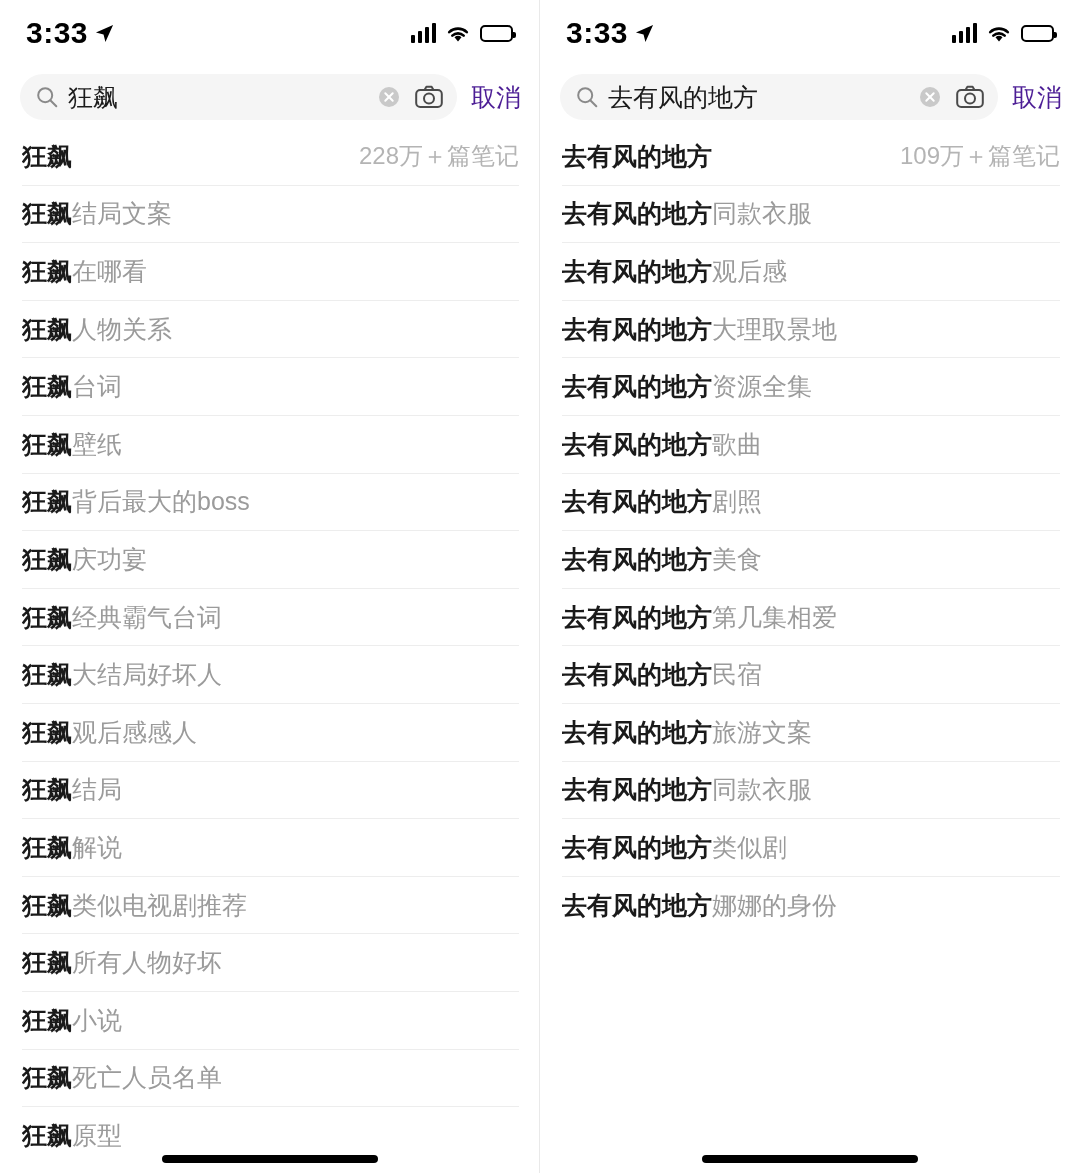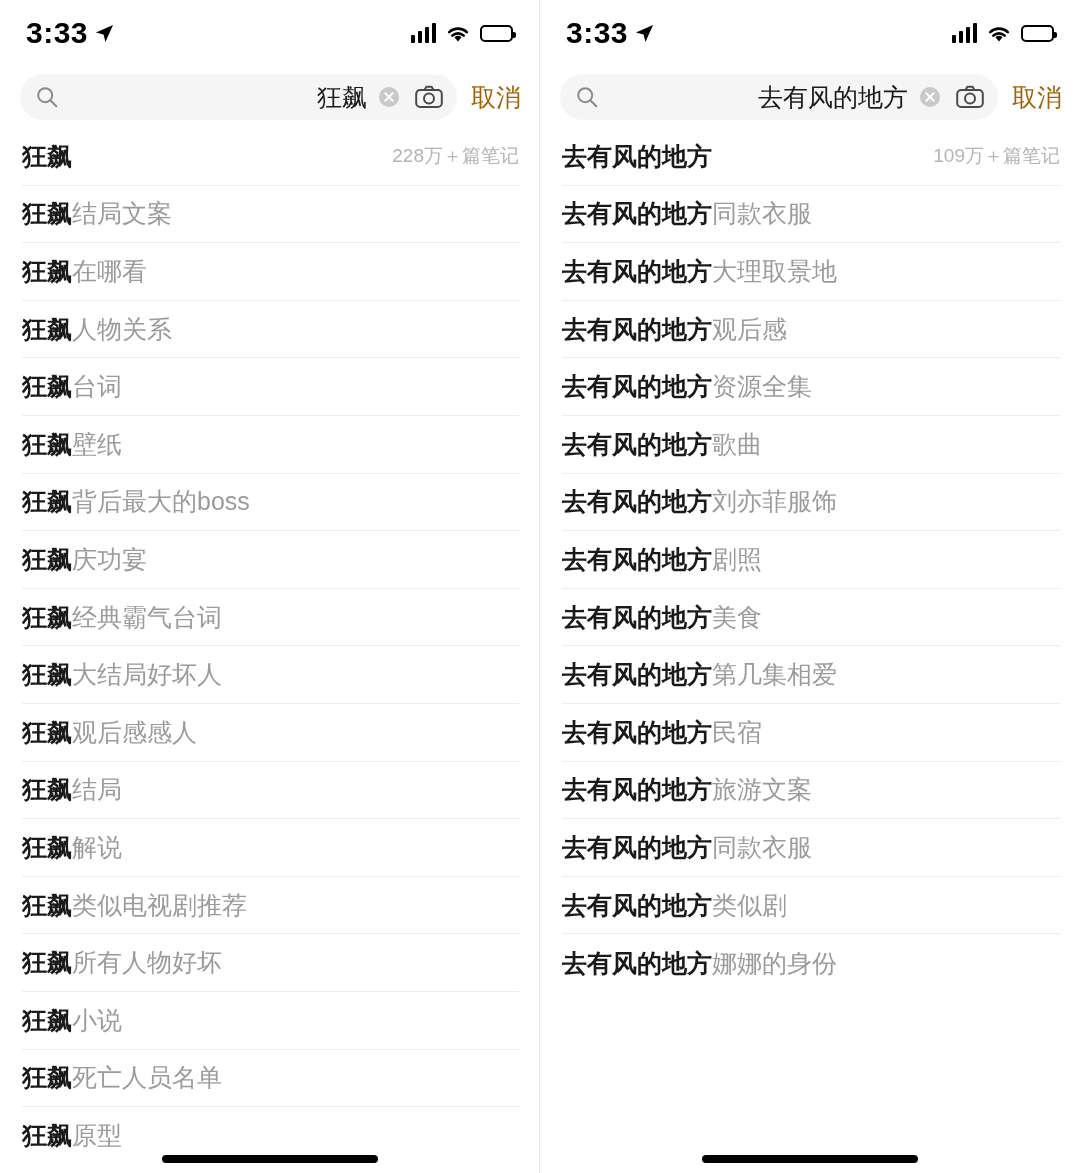--- a/index.html
+++ b/index.html
@@ -18,21 +18,20 @@
     width: 1080px;
     height: 1173px;
   }
   .phone {
     width: 540px;
     height: 1173px;
     position: relative;
     background: #ffffff;
     box-sizing: border-box;
     overflow: hidden;
-    text-align: right;
   }
   .phone.left { border-right: 1px solid #e9e9e9; }
 
   
   .statusbar {
     height: 66px;
     display: flex;
     align-items: center;
     justify-content: space-between;
     padding: 0 26px 0 26px;
@@ -125,21 +124,21 @@
     flex: 1;
     font-size: 25px;
     color: #1a1a1a;
     white-space: nowrap;
     overflow: hidden;
   }
   .clear-icon { width: 24px; height: 24px; flex: 0 0 auto; }
   .camera-icon { width: 28px; height: 24px; flex: 0 0 auto; margin-left: 4px;}
   .cancel-btn {
     font-size: 25px;
-    color: #a16207;
+    color: #4c1d95;
     margin-left: 14px;
     white-space: nowrap;
   }
 
   
   .sugg-list {
     padding: 0 0 0 0;
   }
   .sugg-item {
     height: 57.6px;
@@ -155,21 +154,21 @@
     font-size: 25px;
     color: #9b9b9b;
     white-space: nowrap;
     overflow: hidden;
   }
   .sugg-text b {
     color: #1a1a1a;
     font-weight: bold;
   }
   .sugg-count {
-    font-size: 19px;
+    font-size: 24px;
     color: #b4b4b4;
     white-space: nowrap;
     margin-left: 12px;
   }
 
   
   .home-indicator {
     position: absolute;
     bottom: 10px;
     left: 50%;
@@ -378,37 +377,33 @@
     <div class="sugg-list">
       <div class="sugg-item">
         <span class="sugg-text"><b>去有风的地方</b><span></span></span>
         <span class="sugg-count">109万＋篇笔记</span>
       </div>
       <div class="sugg-item">
         <span class="sugg-text"><b>去有风的地方</b><span>同款衣服</span></span>
         <span class="sugg-count"></span>
       </div>
       <div class="sugg-item">
+        <span class="sugg-text"><b>去有风的地方</b><span>观后感</span></span>
+        <span class="sugg-count"></span>
+      </div>
+      <div class="sugg-item">
         <span class="sugg-text"><b>去有风的地方</b><span>大理取景地</span></span>
         <span class="sugg-count"></span>
       </div>
       <div class="sugg-item">
-        <span class="sugg-text"><b>去有风的地方</b><span>观后感</span></span>
-        <span class="sugg-count"></span>
-      </div>
-      <div class="sugg-item">
         <span class="sugg-text"><b>去有风的地方</b><span>资源全集</span></span>
         <span class="sugg-count"></span>
       </div>
       <div class="sugg-item">
         <span class="sugg-text"><b>去有风的地方</b><span>歌曲</span></span>
-        <span class="sugg-count"></span>
-      </div>
-      <div class="sugg-item">
-        <span class="sugg-text"><b>去有风的地方</b><span>刘亦菲服饰</span></span>
         <span class="sugg-count"></span>
       </div>
       <div class="sugg-item">
         <span class="sugg-text"><b>去有风的地方</b><span>剧照</span></span>
         <span class="sugg-count"></span>
       </div>
       <div class="sugg-item">
         <span class="sugg-text"><b>去有风的地方</b><span>美食</span></span>
         <span class="sugg-count"></span>
       </div>

